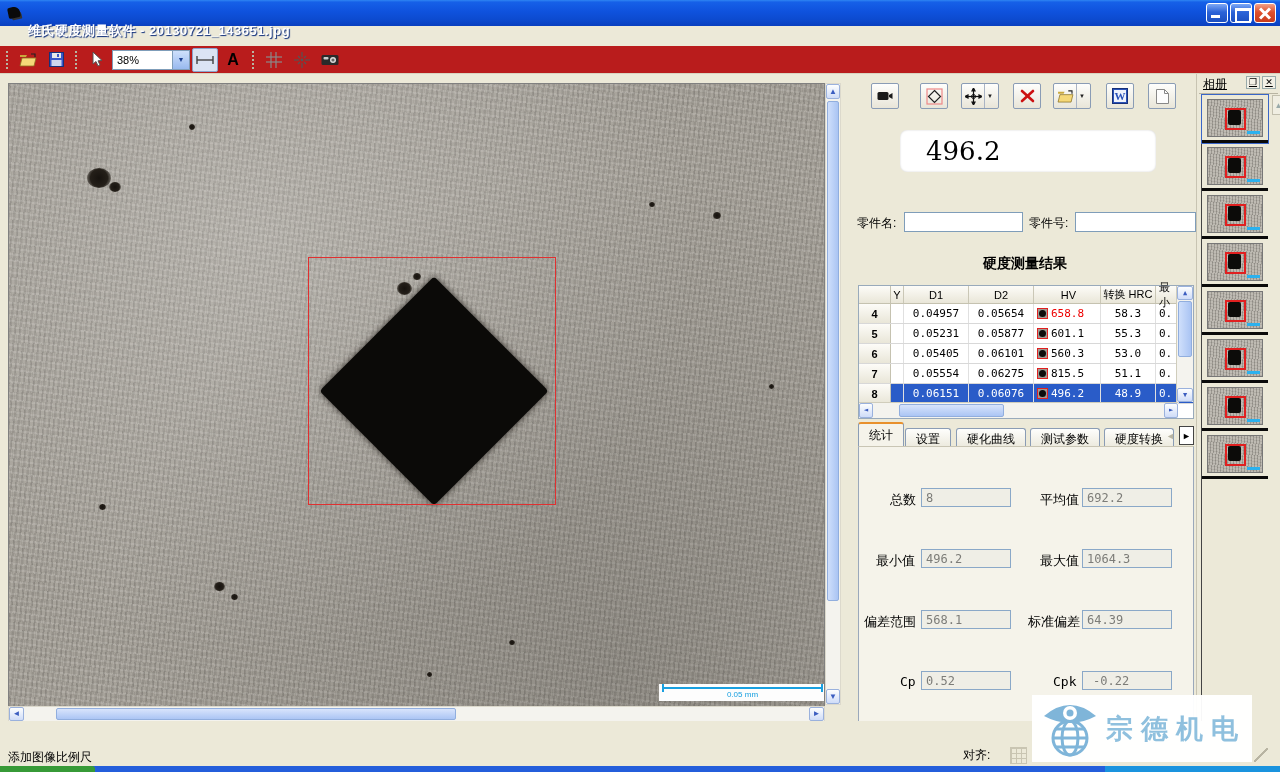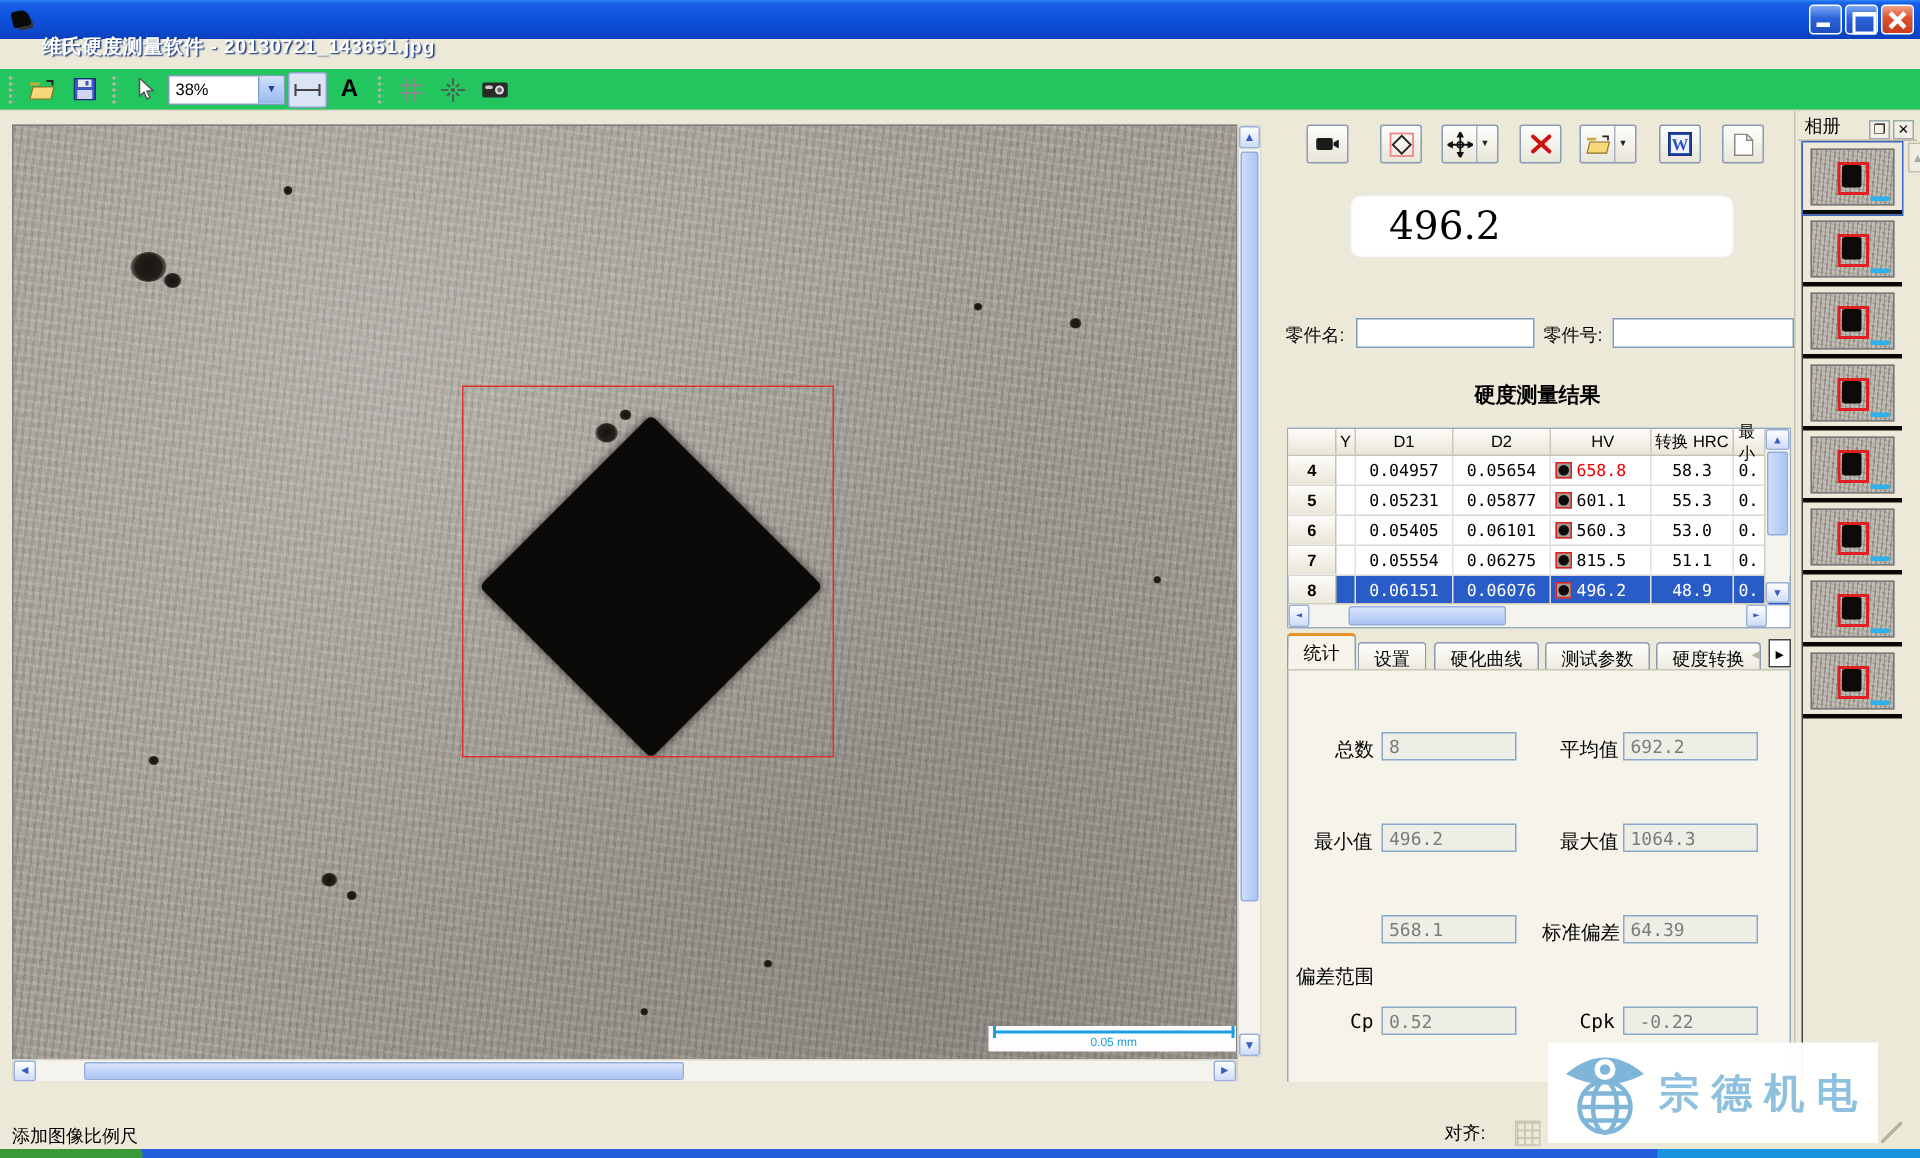--- a/index.html
+++ b/index.html
@@ -21,21 +21,21 @@
     background:linear-gradient(180deg,#7da8f5 0%,#2b63d8 45%,#1c4fc0 100%); position:relative; }
   .winbtn.close { background:linear-gradient(180deg,#f3a188 0%,#e0502c 45%,#c93c1d 100%); }
   .winbtn.min:before { content:""; position:absolute; left:4px; bottom:4px; width:9px; height:3px; background:#fff; }
   .winbtn.max:before { content:""; position:absolute; left:4px; top:4px; width:12px; height:10px; border:2px solid #fff; border-top-width:3px; }
   .winbtn.close:before,.winbtn.close:after { content:""; position:absolute; left:3px; top:8px; width:14px; height:3px; background:#fff; }
   .winbtn.close:before { transform:rotate(45deg); } .winbtn.close:after { transform:rotate(-45deg); }
 
   
   .menubar { left:0; top:26px; width:1280px; height:20px; background:#ece9d8; display:flex; align-items:center; padding-left:6px; border-bottom:1px solid #e0dcc8; }
   .menu-item { padding:2px 10px; }
-  .toolbar { left:0; top:46px; width:1280px; height:28px; background:#22c55e; display:flex; align-items:center; gap:2px; padding-left:2px; border-bottom:1px solid #d8d4c0; }
+  .toolbar { left:0; top:46px; width:1280px; height:28px; background:#b91c1c; display:flex; align-items:center; gap:2px; padding-left:2px; border-bottom:1px solid #d8d4c0; }
   .grip { width:5px; height:20px; margin:0 3px;
     background-image:radial-gradient(circle,#b9b5a4 1px,transparent 1.2px); background-size:4px 4px; }
   .tbtn { width:26px; height:24px; display:flex; align-items:center; justify-content:center; border:1px solid transparent; border-radius:2px; }
   .tbtn.pressed { border:1px solid #8aa4cc; background:#dbe4f4; }
   .combo { width:78px; height:20px; background:#fff; border:1px solid #7f9db9; display:flex; align-items:center; }
   .combo .combo-text { flex:1; padding-left:4px; font-size:11px; }
   .combo .combo-arrow { width:17px; height:18px; background:linear-gradient(180deg,#cfe0fb,#98b9ef); border-left:1px solid #7f9db9; display:flex; align-items:center; justify-content:center; color:#1b3f91; font-size:9px; }
 
   
   .viewer { left:8px; top:83px; width:817px; height:688px; overflow:hidden; border:1px solid #808080; background:#a8a49c;
@@ -95,21 +95,21 @@
     background:linear-gradient(180deg,#fefefc,#e9e6d8); display:flex; align-items:center; font-size:12px; }
   .tab.active { background:#f5f3ea; border-top:2px solid #e8902c; height:24px; top:422px; z-index:2; }
   .tab-scroll { position:absolute; top:426px; width:15px; height:19px; display:flex; align-items:center; justify-content:center; font-size:9px; }
   .tabpage { left:858px; top:446px; width:336px; height:306px; background:#f5f3ea; border:1px solid #9aa8bb; border-top:1px solid #c9c5b4; }
   .stat-label { position:absolute; font-size:13px; }
   .stat-input { position:absolute; width:90px; height:19px; background:#efeee6; border:1px solid #8aa8c8; color:#7c7c78;
     font-family:"DejaVu Sans Mono",monospace; font-size:12px; padding:0 4px; }
 
   
   .album { left:1196px; top:74px; width:84px; height:682px; background:#ece9d8; border-left:1px solid #c8c4b2; }
-  .album-header { position:absolute; left:2px; top:2px; right:2px; height:18px; display:flex; align-items:flex-end; border-bottom:1px solid #b8b4a2; background:#ece9d8; }
+  .album-header { position:absolute; left:2px; top:2px; right:2px; height:18px; display:flex; align-items:flex-start; border-bottom:1px solid #b8b4a2; background:#ece9d8;text-decoration:underline; }
   .album-title { font-size:12px; padding-left:4px; flex:1; }
   .album-hbtn { width:14px; height:13px; border:1px solid #9aa; background:#f2f0e6; margin-right:2px; display:flex; align-items:center; justify-content:center; font-size:9px; line-height:1; }
   .album-list { position:absolute; left:4px; top:21px; width:70px; bottom:12px; border-left:1px solid #444; }
   .thumb-slot { width:66px; height:48px; border-bottom:3px solid #0a0a0a; display:flex; align-items:center; justify-content:center; }
   .thumb-slot.first { outline:1px solid #3a66c8; }
   .thumb { width:56px; height:38px; position:relative; border:1px solid #777; background:#b6b2aa;
     background-image:repeating-linear-gradient(95deg, rgba(40,38,34,.18) 0 1px, rgba(225,222,214,.2) 1px 3px),
                      repeating-linear-gradient(10deg, rgba(40,38,34,.12) 0 1px, transparent 1px 3px); }
   .thumb:before { content:""; position:absolute; left:20px; top:10px; width:13px; height:15px; background:#0c0b09; border-radius:2px; }
   .thumb:after { content:""; position:absolute; left:17px; top:8px; width:17px; height:18px; border:2px solid #e02020; }
@@ -446,21 +446,21 @@
 
   <div class="abs tabpage"></div>
   <div class="stat-label" style="left:890px;top:491px;">总数</div>
   <input class="stat-input" style="left: 921px; top: 488px;" readonly="" value="8">
   <div class="stat-label" style="left:1040px;top:491px;">平均值</div>
   <input class="stat-input" style="left: 1082px; top: 488px;" readonly="" value="692.2">
   <div class="stat-label" style="left:876px;top:552px;">最小值</div>
   <input class="stat-input" style="left: 921px; top: 549px;" readonly="" value="496.2">
   <div class="stat-label" style="left:1040px;top:552px;">最大值</div>
   <input class="stat-input" style="left: 1082px; top: 549px;" readonly="" value="1064.3">
-  <div class="stat-label" style="left:864px;top:642px;text-align:right;">偏差范围</div>
+  <div class="stat-label" style="left:864px;top:613px;text-align:right;">偏差范围</div>
   <input class="stat-input" style="left: 921px; top: 610px;" readonly="" value="568.1">
   <div class="stat-label" style="left:1028px;top:613px;">标准偏差</div>
   <input class="stat-input" style="left: 1082px; top: 610px;" readonly="" value="64.39">
   <div class="stat-label" style="left:900px;top:674px;font-family:'DejaVu Sans Mono',monospace;">Cp</div>
   <input class="stat-input" style="left: 921px; top: 671px;" readonly="" value="0.52">
   <div class="stat-label" style="left:1053px;top:674px;font-family:'DejaVu Sans Mono',monospace;">Cpk</div>
   <input class="stat-input" style="left: 1082px; top: 671px; padding-left: 10px;" readonly="" value="-0.22">
 
   <div class="abs album">
     <div class="album-header">

